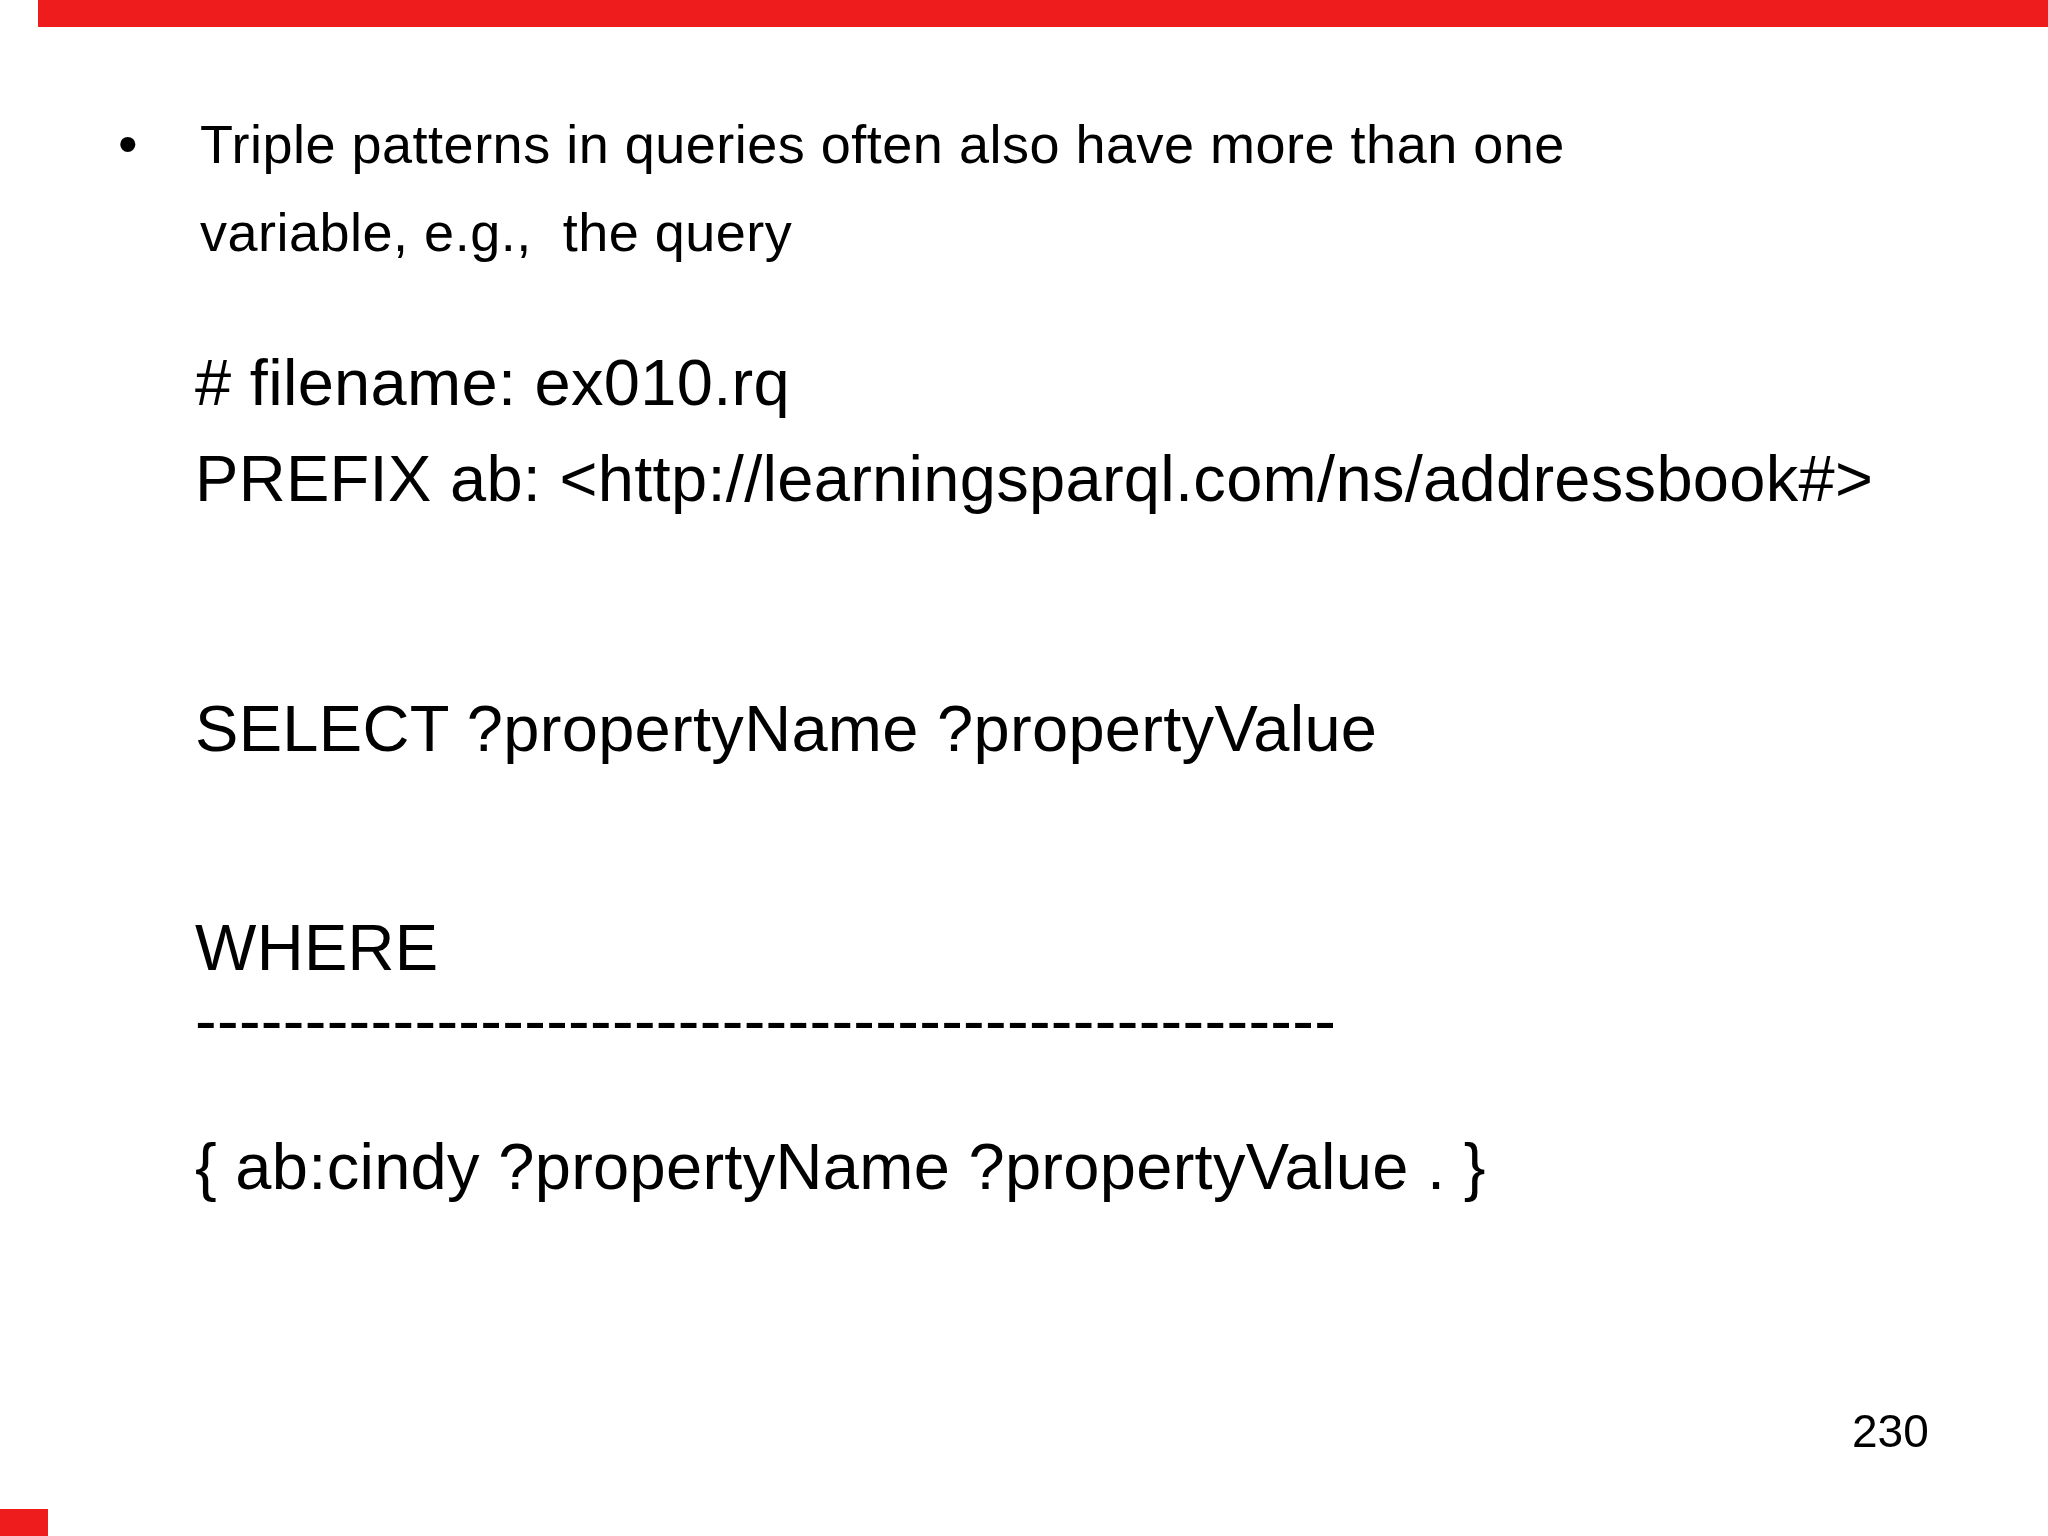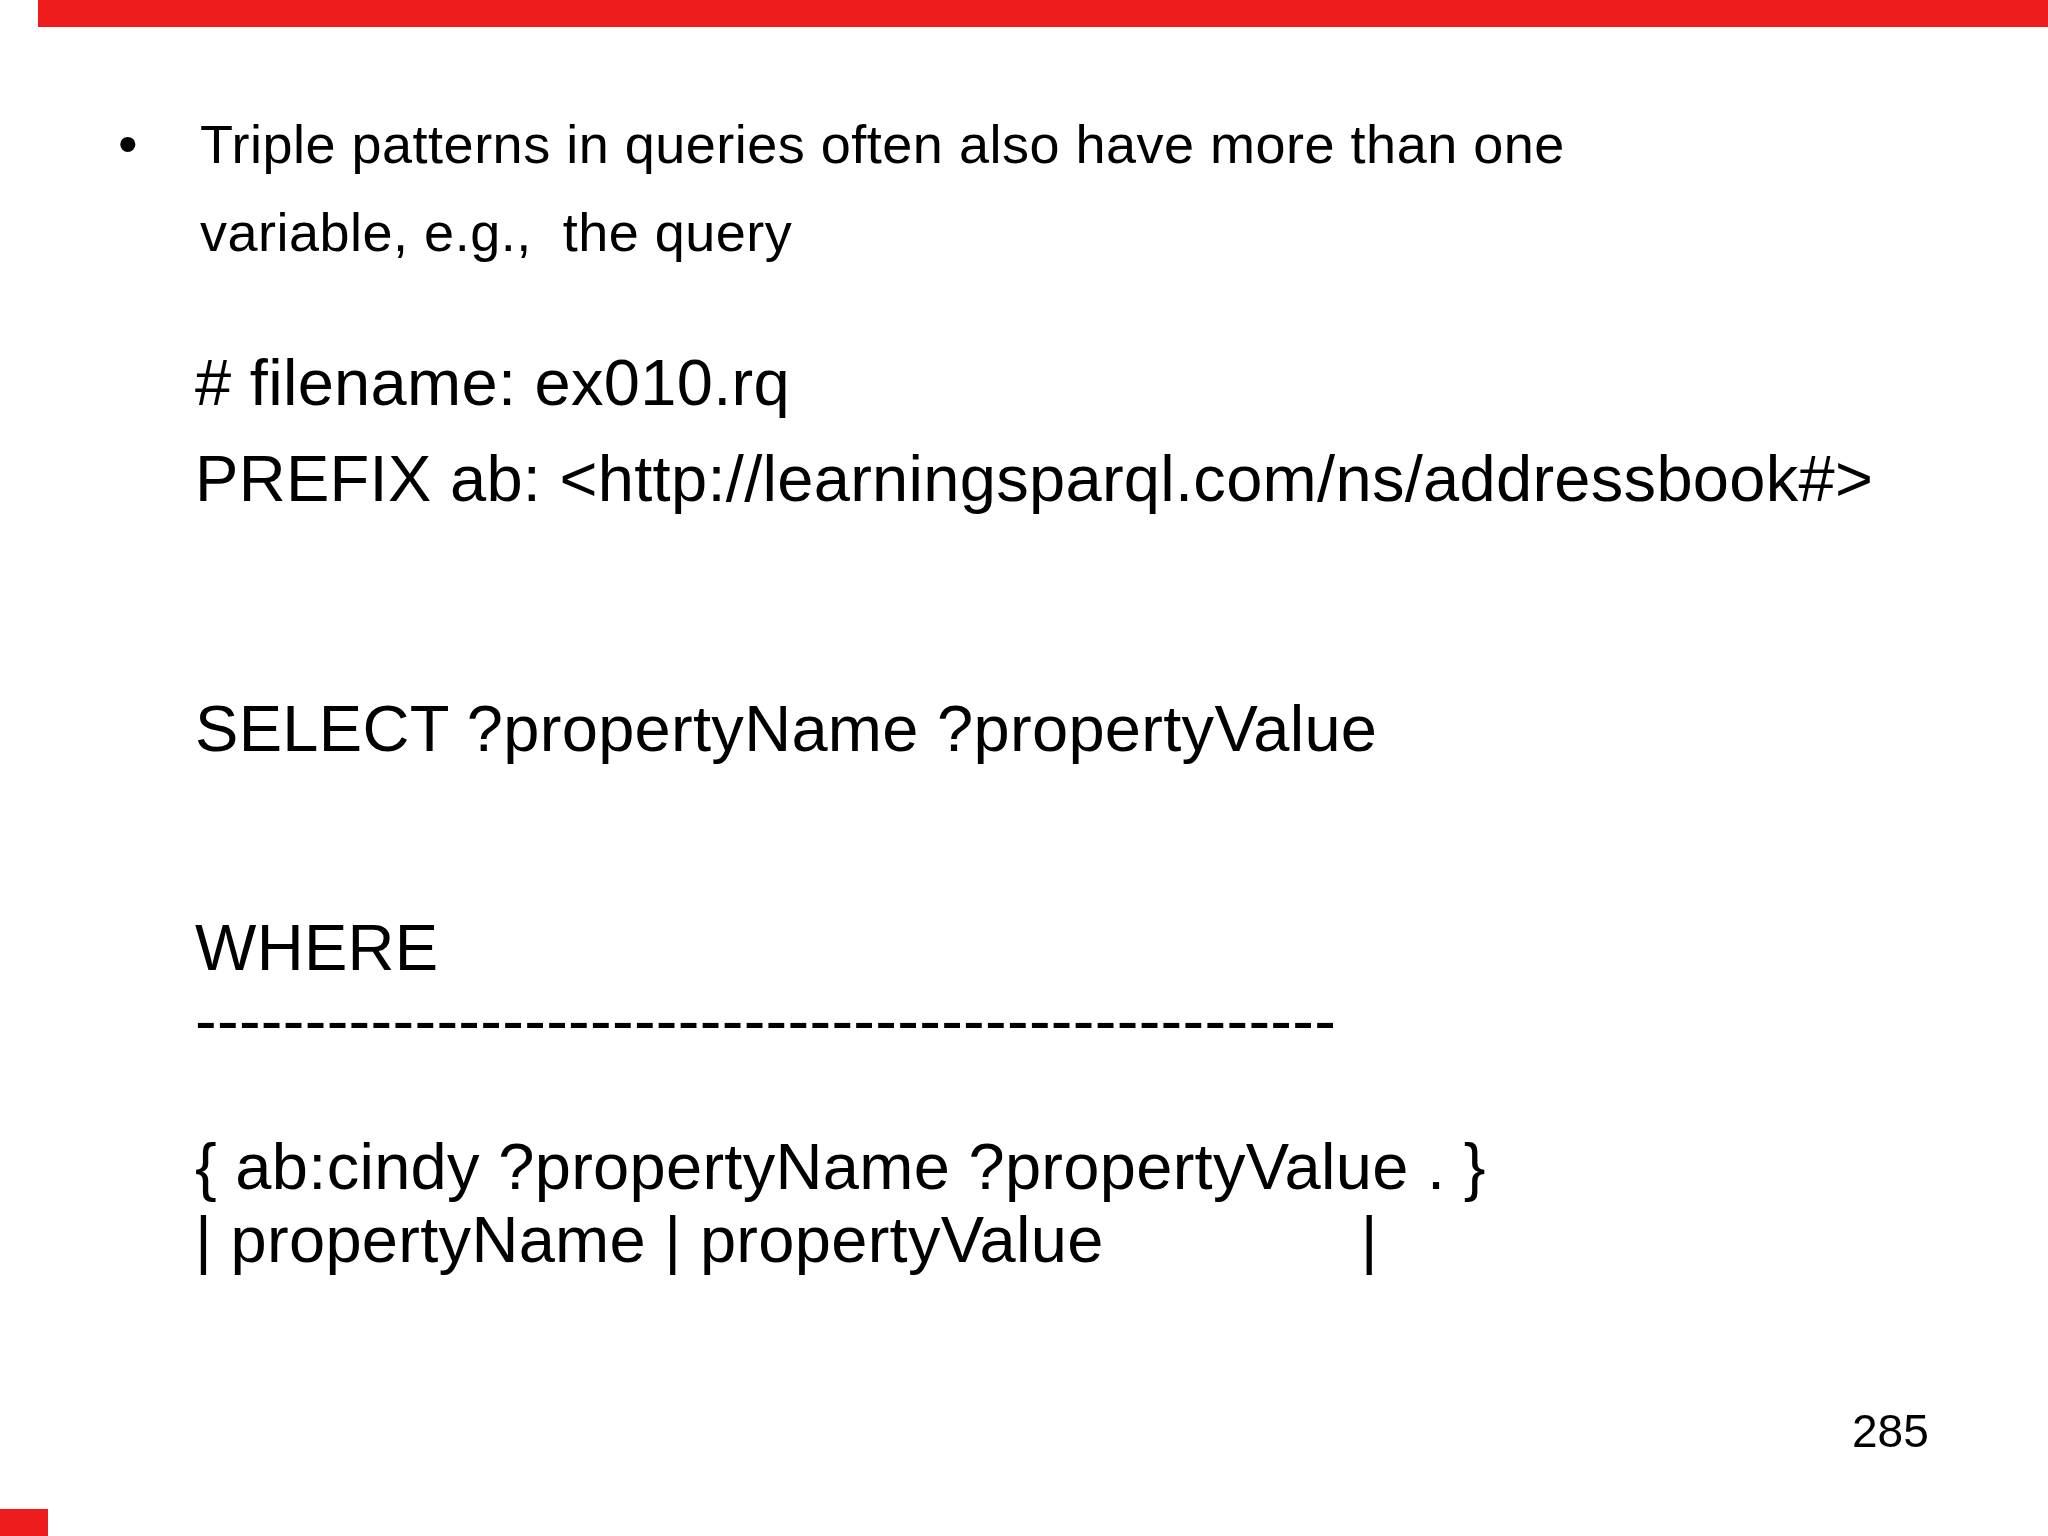--- a/index.html
+++ b/index.html
@@ -89,22 +89,21 @@
   <div class="codeblock code-query">
     <div>SELECT ?propertyName ?propertyValue</div>
     <div>WHERE</div>
     <div>{ ab:cindy ?propertyName ?propertyValue . }</div>
   </div>
 
   <div class="codeblock code-prefix">PREFIX ab: &lt;http://learningsparql.com/ns/addressbook#&gt;</div>
 
   <div class="codeblock code-response">
     <div>----------------------------------------------------</div>
-    <div>| propertyName | propertyValue              |</div>
     
     
     
     
   </div>
 
-  <div class="page-number">285</div>
+  <div class="page-number">230</div>
 
 </div>
 
 </body></html>

